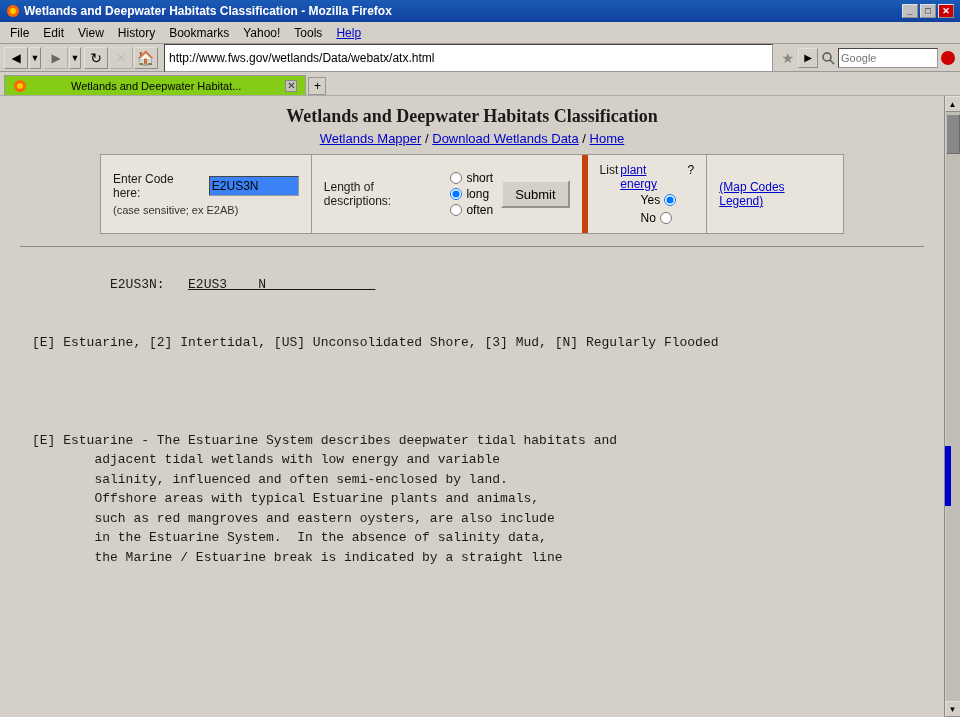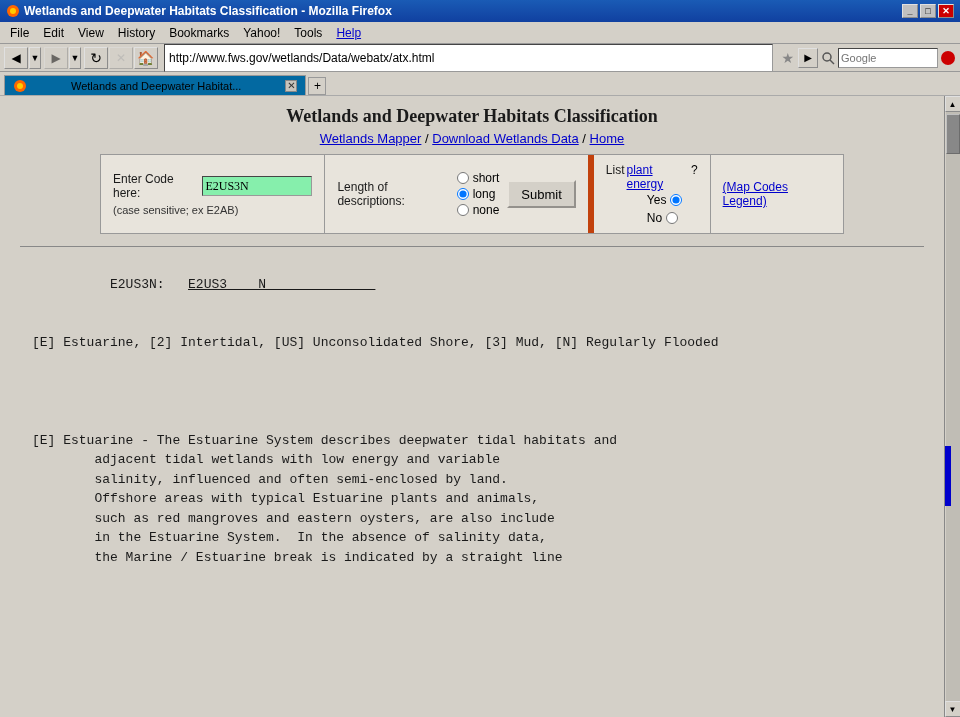--- a/index.html
+++ b/index.html
@@ -159,21 +159,21 @@
       border-bottom: none;
       padding: 2px 8px;
       font-size: 11px;
       cursor: pointer;
       display: flex;
       align-items: center;
       gap: 4px;
       height: 20px;
     }
     .tab.active {
-      background: #0369a1;
+      background: #84cc16;
       z-index: 1;
       gap: 44px;
     }
     .tab-close {
       font-size: 10px;
       color: #333;
       cursor: pointer;
       width: 12px;
       height: 12px;
       display: flex;
@@ -264,27 +264,27 @@
       justify-content: center;
       gap: 4px;
     }
 
     .code-label {
       font-size: 12px;
       color: #1a1a1a;
     }
 
     .code-input {
-      width: 110px;
+      width: 90px;
       height: 20px;
       border: 1px inset #999;
-      background: #86efac;
+      background: #3b82f6;
       padding: 0 2px;
       font-size: 12px;
-      font-family: Liberation Serif, serif;
+      font-family: Liberation Sans, sans-serif;
     }
 
     .code-hint {
       font-size: 11px;
       color: #333;
     }
 
     .form-section-2 {
       padding: 8px 12px;
       border-right: 6px solid #c2410c;
@@ -523,21 +523,21 @@
             <div class="radio-item">
               <input type="radio" name="desc" class="radio-input" style="">
               <span>short</span>
             </div>
             <div class="radio-item">
               <input type="radio" name="desc" class="radio-input" checked="" style="">
               <span>long</span>
             </div>
             <div class="radio-item">
               <input type="radio" name="desc" class="radio-input" style="">
-              <span>none</span>
+              <span>often</span>
             </div>
           </div>
           <button class="submit-btn">Submit</button>
         </div>
 
         <div class="form-section-3">
           <div style="display:flex;align-items:baseline;gap:2px;">
             <span class="plant-label">List</span>
             <a class="plant-link">plant energy</a>
             <span>?</span>

